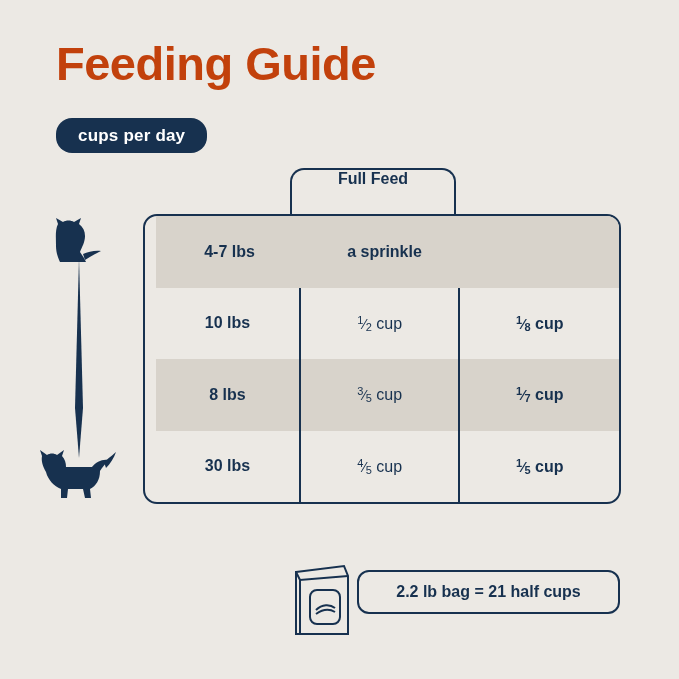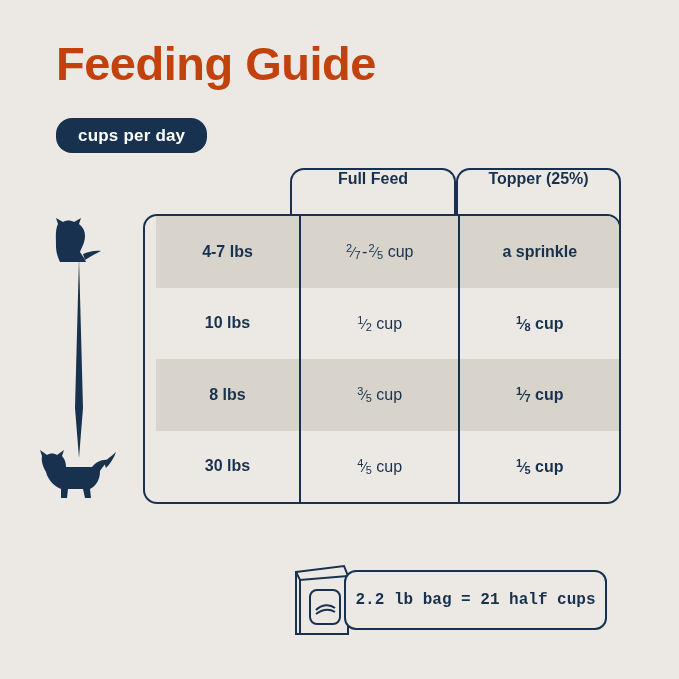--- a/index.html
+++ b/index.html
@@ -148,35 +148,34 @@
   
   .bottom {
     position: absolute;
     left: 282px;
     top: 562px;
     width: 338px;
     height: 76px;
   }
   .bottom-bar {
     position: absolute;
-    left: 62px;
+    left: 75px;
     top: 8px;
     width: 263px;
-    height: 60px;
+    height: 44px;
     border: 2px solid #17314f;
     border-radius: 12px;
     box-sizing: border-box;
     display: flex;
     align-items: center;
     justify-content: center;
     font-size: 16px;
     font-weight: bold;
     color: #17314f;
     background: #ece9e4;
-    font-family: Liberation Mono, monospace;
   }
   .bag {
     position: absolute;
     left: 0;
     top: 0;
     width: 88px;
     height: 76px;
   }
 </style>
 </head>
@@ -198,32 +197,25 @@
   </svg>
 
   <svg class="cat-walk" viewBox="0 0 78 48">
     <path fill="#17314f" d="M4 6 L2 0 L9 5 C12 3 16 3 19 5 L26 0 L24 6 C27 9 28 13 28 17 L54 17 C58 12 64 9 70 10 C68 14 64 17 62 21 C62 30 58 36 52 39 L53 48 L47 48 L45 39 L30 39 L29 48 L23 48 L23 39 C16 36 10 30 8 22 C5 17 3 11 4 6 Z"></path>
     <path fill="#17314f" d="M66 12 C71 8 76 4 78 2 C76 8 72 14 68 18 Z"></path>
   </svg>
 
   <div class="table-wrap">
 
     <div class="col-head c1">Full Feed</div>
-    <div class="col-head c2">Topper (25%)</div>
 
     <div class="table-body">
 
       <div class="row alt">
         <div class="cell weight">4-7 lbs</div>
-        <div class="cell full">
-          <span class="frac">
-            <sup>2</sup><span class="slash">⁄</span><sub>7</sub> - <sup>2</sup><span class="slash">⁄</span><sub>5</sub>
-            <span>cup</span>
-          </span>
-        </div>
         <div class="cell topper">a sprinkle</div>
       </div>
 
       <div class="row">
         <div class="cell weight">10 lbs</div>
         <div class="cell full">
           <span class="frac">
             <sup>1</sup><span class="slash">⁄</span><sub>2</sub>
             <span>cup</span>
           </span>

